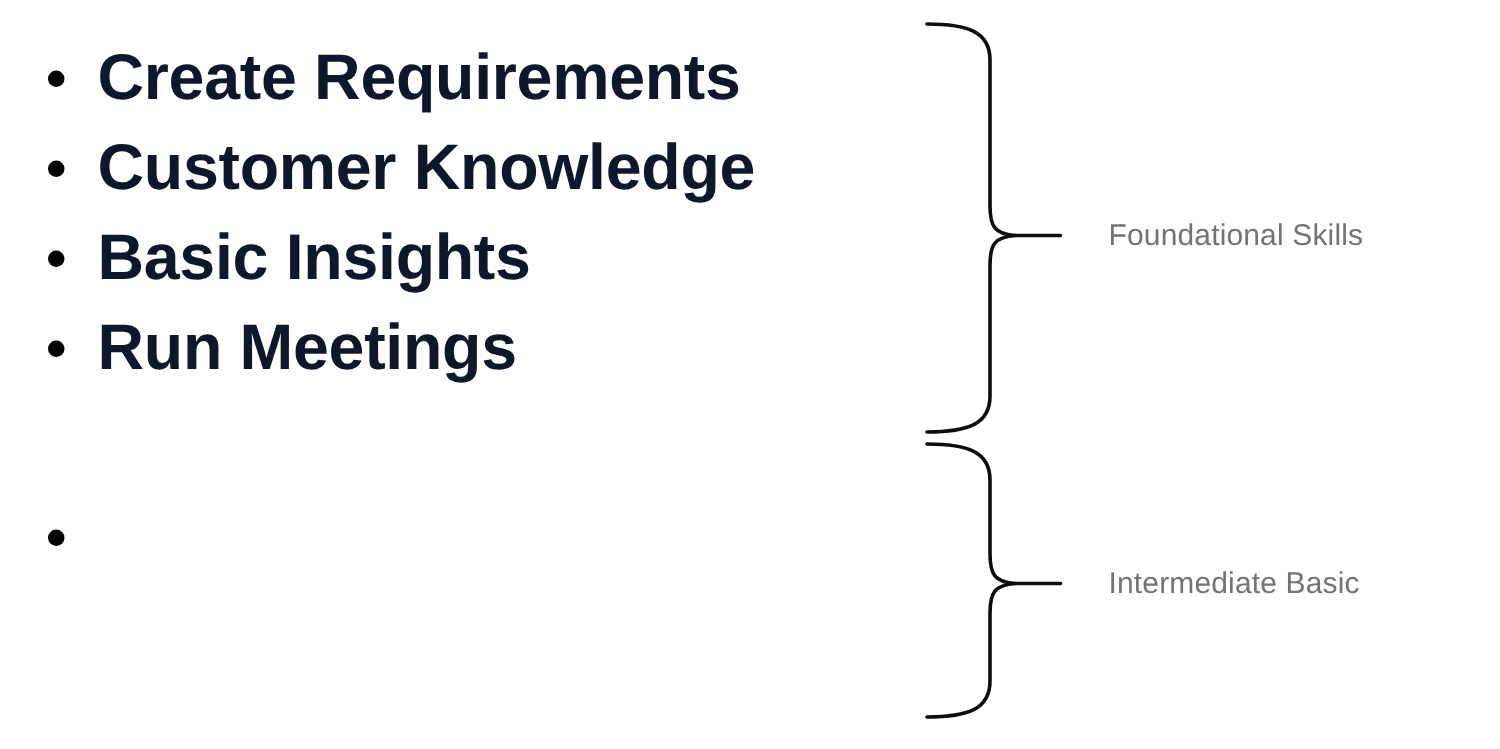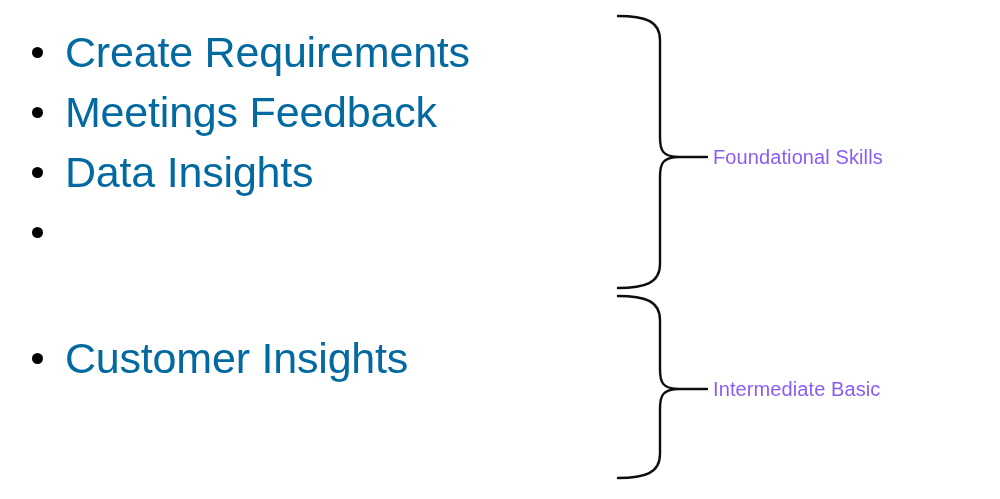--- a/index.html
+++ b/index.html
@@ -31,23 +31,23 @@
   }
   #group-foundational { top: 22px; }
   #group-intermediate { top: 328px; }
 
   .bullet-item {
     position: relative;
     height: 60px;
     line-height: 60px;
     padding-left: 65px;
     white-space: nowrap;
-    color: #0369a1;
+    color: #0f172a;
     font-size: 43px;
-    font-weight: 400;
+    font-weight: 700;
     letter-spacing: -0.2px;
   }
   .bullet-dot {
     position: absolute;
     left: 32px;
     top: 50%;
     width: 11px;
     height: 11px;
     margin-top: -5px;
     background: #000000;
@@ -71,57 +71,57 @@
     fill: none;
     stroke: #0d0d0d;
     stroke-width: 2.4;
     stroke-linecap: round;
     stroke-linejoin: round;
   }
 
   
   .group-label {
     position: absolute;
-    left: 713px;
-    color: #8b5cf6;
+    left: 739px;
+    color: #737373;
     font-size: 20px;
     font-weight: 400;
     white-space: nowrap;
     letter-spacing: 0.1px;
   }
   #label-foundational { top: 146px; }
   #label-intermediate { top: 378px; }
 </style>
 </head>
 <body>
 
 <div id="slide">
 
   <ul class="bullet-group" id="group-foundational">
     <li class="bullet-item">
       <span class="bullet-dot"></span>
       <span class="bullet-text">Create Requirements</span>
     </li>
     <li class="bullet-item">
       <span class="bullet-dot"></span>
-      <span class="bullet-text">Meetings Feedback</span>
+      <span class="bullet-text">Customer Knowledge</span>
     </li>
     <li class="bullet-item">
       <span class="bullet-dot"></span>
-      <span class="bullet-text">Data Insights</span>
+      <span class="bullet-text">Basic Insights</span>
     </li>
     <li class="bullet-item">
       <span class="bullet-dot"></span>
+      <span class="bullet-text">Run Meetings</span>
     </li>
   </ul>
 
   <ul class="bullet-group" id="group-intermediate">
     <li class="bullet-item">
       <span class="bullet-dot"></span>
-      <span class="bullet-text">Customer Insights</span>
     </li>
   </ul>
 
   <svg class="brace-svg" viewBox="0 0 1000 499">
 
     <path class="brace-path" d="M 618,16
              C 645,16 660,21 660,40
              L 660,137
              C 660,151 663,156 677,157
              C 663,158 660,163 660,177

